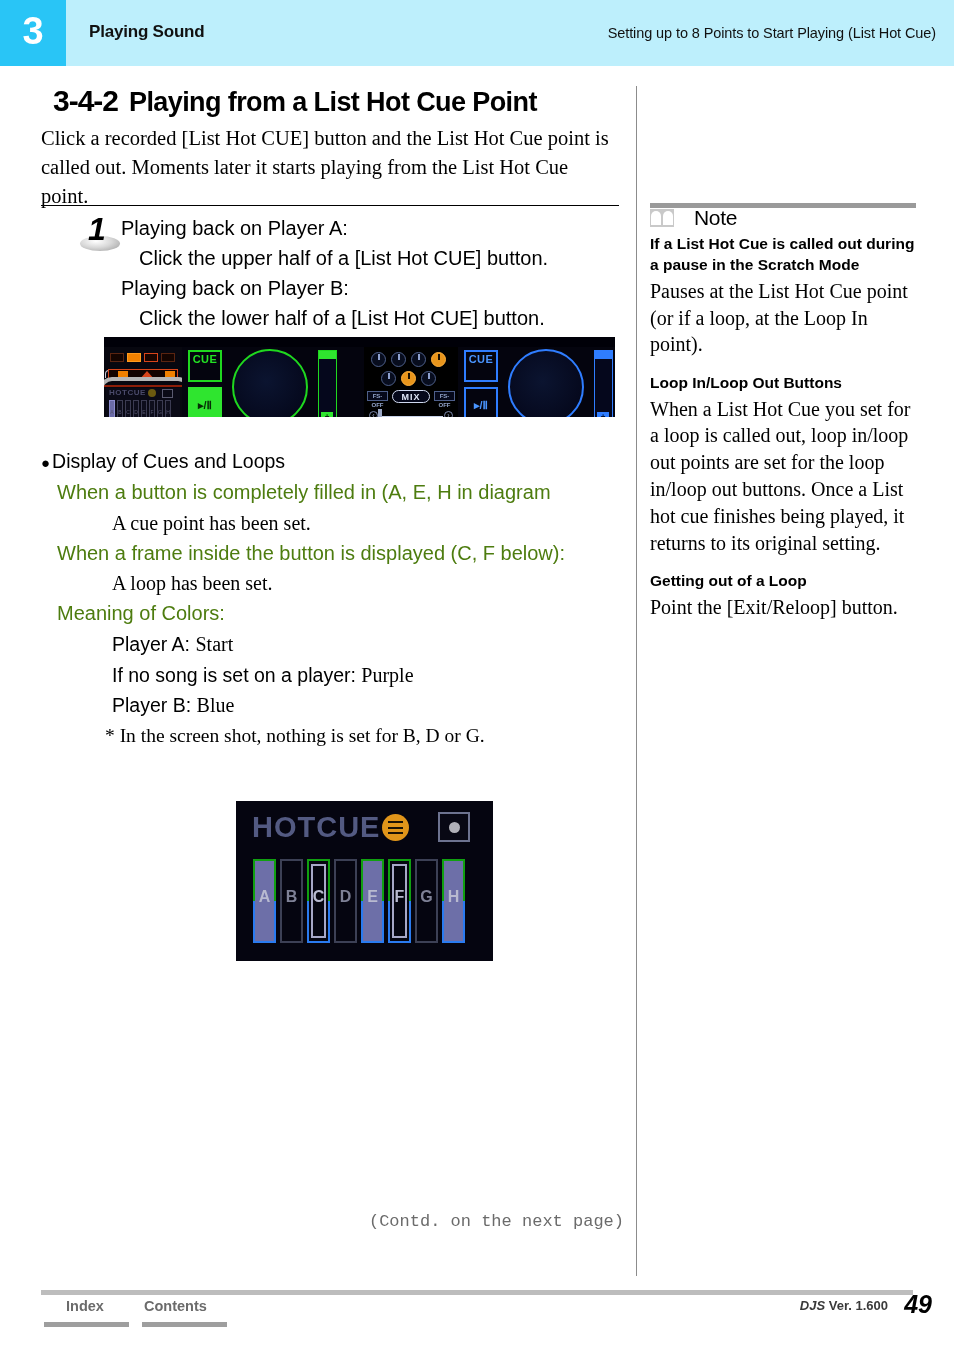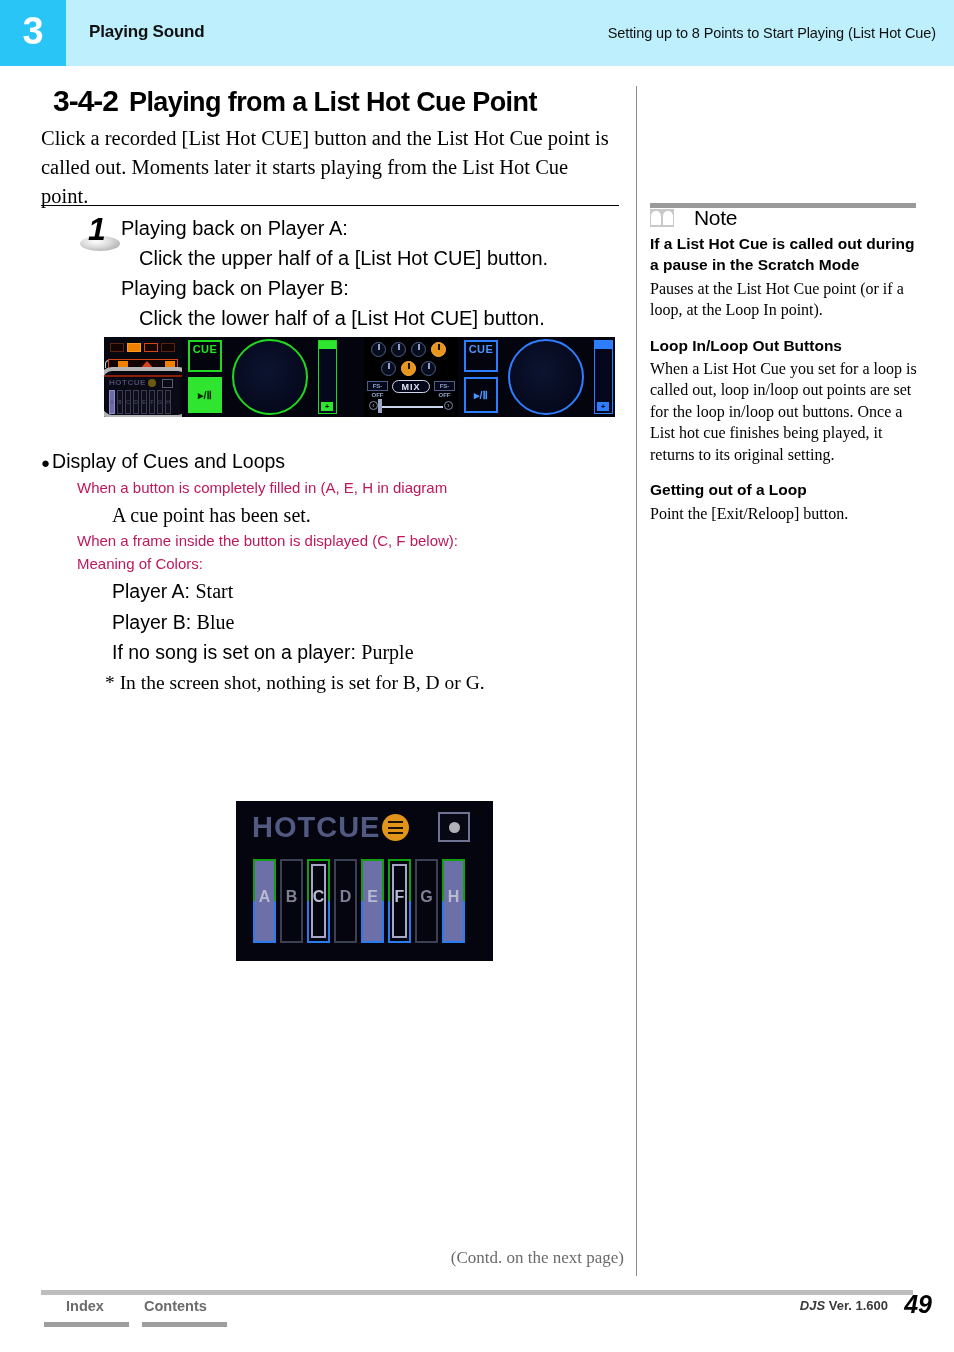--- a/index.html
+++ b/index.html
@@ -118,21 +118,21 @@
   .step-line.indent { margin-left: 98px; }
   .step-line.tight  { }
 
   
   #dj-shot {
     position: absolute; left: 104px; top: 337px;
     width: 511px; height: 80px;
     background: #000008;
     overflow: hidden;
   }
-  .dj-panel { position: absolute; top: 0; height: 80px; }
+  .dj-panel { position: absolute; top: 10px; height: 80px; }
 
   
   #dj-mixer { left: 0; width: 78px; background: #07070f; }
   .mx-row { position: absolute; display: flex; gap: 3px; }
   .mx-btn {
     width: 14px; height: 9px;
     border: 1px solid #d8441a;
     background: #190500;
     box-sizing: border-box;
   }
@@ -312,22 +312,22 @@
   #body-block { position: absolute; left: 41px; top: 450px; width: 580px; }
   .bullet-head {
     font-family: "Liberation Sans", sans-serif;
     font-size: 19.5px; color: #000;
     display: flex; align-items: baseline; gap: 2px;
     margin-bottom: 4px;
   }
   .bullet-dot { font-size: 15px; line-height: 1; }
   .sans-line {
     font-family: "Liberation Sans", sans-serif;
-    font-size: 15px; color: #be185d; line-height: 1.53;
-    margin-left: 36px;
+    font-size: 20px; color: #4d7c0f; line-height: 1.53;
+    margin-left: 16px;
   }
   .serif-line {
     font-family: "Liberation Serif", serif;
     font-size: 20px; color: #000; line-height: 1.5;
     margin-left: 71px;
   }
   .mixed-line {
     font-family: "Liberation Sans", sans-serif;
     font-size: 19.5px; color: #000; line-height: 1.53;
     margin-left: 71px;
@@ -438,30 +438,30 @@
     font-size: 21px; color: #000; letter-spacing: -0.3px;
   }
   .note-sub {
     font-family: "Liberation Sans", sans-serif;
     font-weight: bold; font-size: 15.5px; color: #000;
     line-height: 1.38;
     margin: 0 0 2px 0;
   }
   .note-body {
     font-family: "Liberation Serif", serif;
-    font-size: 16px; color: #000;
+    font-size: 20px; color: #000;
     line-height: 1.34;
     margin: 0 0 14px 0;
   }
 
   
   #contd-note {
-    position: absolute; left: 0; top: 1248px;
+    position: absolute; left: 0; top: 1212px;
     width: 624px; text-align: right;
-    font-family: Liberation Serif, serif;
+    font-family: Liberation Mono, monospace;
     font-size: 17px; color: #6b6b6b;
   }
   #footer-rule {
     position: absolute; left: 41px; top: 1290px;
     width: 872px; height: 5px; background: #bdbdbd;
   }
   #footer-index {
     position: absolute; left: 66px; top: 1298px;
     font-family: "Liberation Sans", sans-serif;
     font-size: 14.5px; font-weight: bold; color: #6b6b6b;
@@ -617,24 +617,25 @@
 </div>
 
 <div id="body-block">
   <div class="bullet-head">
     <span class="bullet-dot">●</span>
     <span>Display of Cues and Loops</span>
   </div>
   <div class="sans-line">When a button is completely filled in (A, E, H in diagram</div>
   <div class="serif-line">A cue point has been set.</div>
   <div class="sans-line">When a frame inside the button is displayed (C, F below):</div>
+  <div class="serif-line">A loop has been set.</div>
   <div class="sans-line">Meaning of Colors:</div>
   <div class="mixed-line"><span>Player A: </span><span class="serif">Start</span></div>
+  <div class="mixed-line"><span>If no song is set on a player: </span><span class="serif">Purple</span></div>
   <div class="mixed-line"><span>Player B: </span><span class="serif">Blue</span></div>
-  <div class="mixed-line"><span>If no song is set on a player: </span><span class="serif">Purple</span></div>
   <div class="note-star">*  In the screen shot, nothing is set for B, D or G.</div>
 </div>
 
 <div id="hotcue-diagram">
   <div id="hc-title">HOTCUE</div>
   <div id="hc-list-icon">
       <i></i>
       <i></i>
       <i></i>
     </div>

